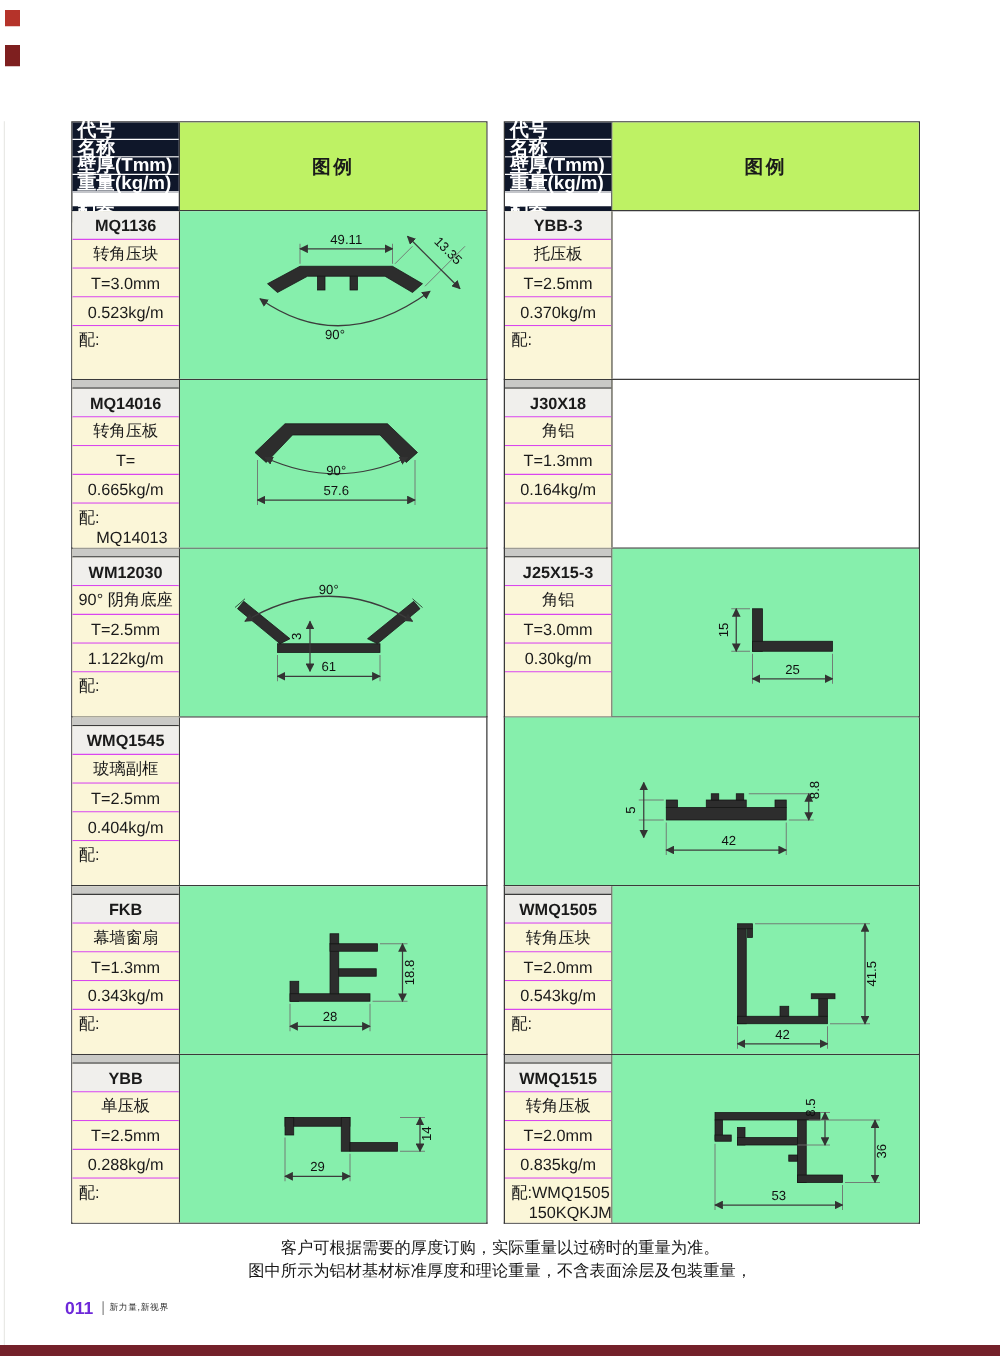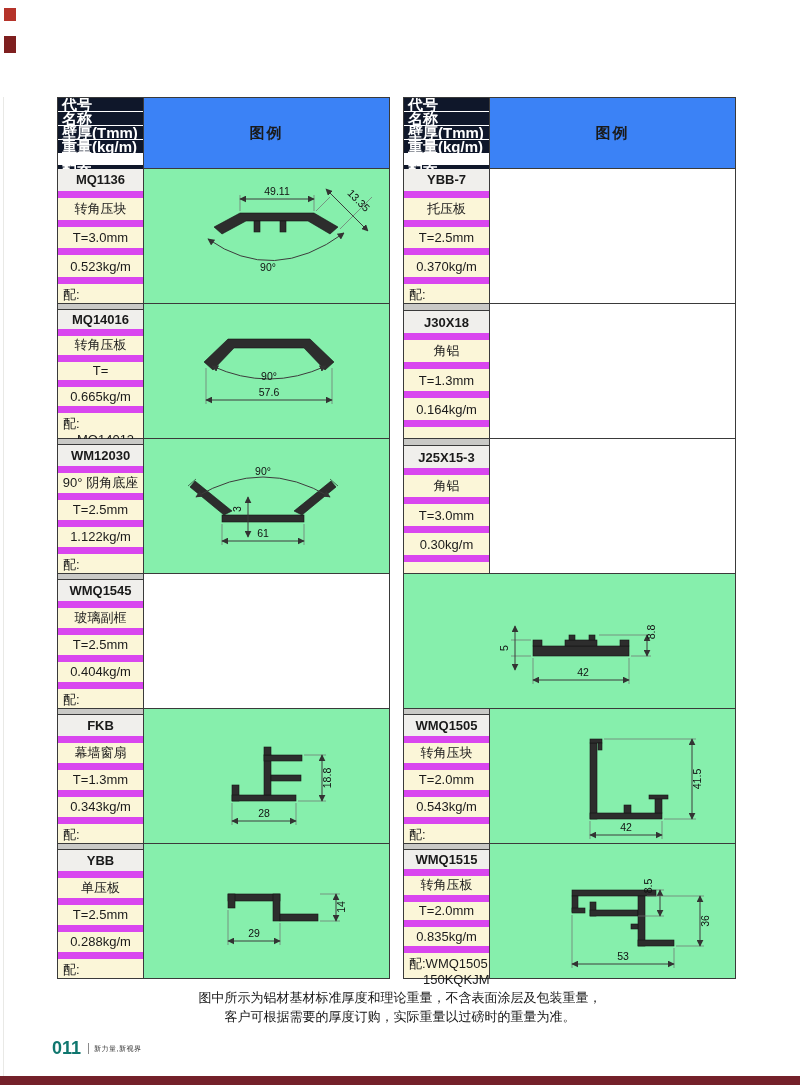--- a/index.html
+++ b/index.html
@@ -12,44 +12,44 @@
   .bottom-bar{position:absolute;left:0;bottom:0;width:800px;height:9px;background:#74212a;}
 
   .tables{position:absolute;left:57px;top:97px;display:flex;gap:13px;}
   .col{width:333px;display:flex;flex-direction:column;}
 
   .hdr{display:flex;border:1px solid #3a3a3a;height:72px;box-sizing:border-box;}
   .hdr-labels{width:85px;border-right:1px solid #3a3a3a;display:flex;flex-direction:column;}
   .hr{height:13px;background:#0f172a;color:#fff;font-size:15px;font-weight:bold;
       line-height:13px;padding-left:4px;border-bottom:1px solid #fff;}
   .hr:last-child{border-bottom:none;flex:1;margin-top:11px;}
-  .hdr-legend{flex:1;background:#3b82f6;display:flex;align-items:center;justify-content:center;
+  .hdr-legend{flex:1;background:#bef264;display:flex;align-items:center;justify-content:center;
       font-size:15px;font-weight:bold;letter-spacing:2px;}
 
   .block{display:flex;height:135px;box-sizing:border-box;border:1px solid #3a3a3a;border-top:none;}
   .labels{width:85px;border-right:1px solid #3a3a3a;display:flex;flex-direction:column;background:#fbf6d8;}
   .sep{height:6px;background:#c9c9c6;border-bottom:1px solid #3a3a3a;}
-  .c{height:22px;border-bottom:7px solid #d946ef;display:flex;align-items:center;
+  .c{height:22px;border-bottom:1px solid #d946ef;display:flex;align-items:center;
      justify-content:center;font-size:13px;background:#fbf6d8;}
   .c.code{background:#f0efec;font-weight:bold;font-size:13px;}
   .c.match{flex:1;border-bottom:none;flex-direction:column;align-items:flex-start;
      justify-content:flex-start;padding:3px 0 0 5px;line-height:16px;}
   .c.match .ln2{padding-left:14px;}
   .diagram{flex:1;background:#86efac;position:relative;}
   .diagram svg{display:block;width:100%;height:100%;}
 
   .prof{fill:#2d2d2d;stroke:#151515;stroke-width:0.6;}
   .dim{stroke:#3c3c3c;stroke-width:1;fill:none;}
   .ext{stroke:#6e6e6e;stroke-width:0.7;fill:none;}
   .dt{font-size:10.5px;fill:#111;font-family:"Liberation Sans","DejaVu Sans",sans-serif;}
 
   .footer-note{position:absolute;left:0;top:988px;width:100%;text-align:center;
      font-size:13px;line-height:19px;color:#161616;}
   .page-footer{position:absolute;left:52px;top:1038px;display:flex;align-items:center;}
-  .page-num{font-size:18px;font-weight:bold;color:#0f766e;}
+  .page-num{font-size:14px;font-weight:bold;color:#6d28d9;}
   .footer-div{width:1px;height:11px;background:#8a8a8a;margin:0 5px 0 7px;}
   .tagline{font-size:7px;color:#333;letter-spacing:0.5px;}
 </style>
 </head>
 <body>
 
 <div class="page">
   <div class="spine-mark mark1"></div>
   <div class="spine-mark mark2"></div>
   <div class="edge-line"></div>
@@ -258,21 +258,21 @@
           <div class="hr">名称</div>
           <div class="hr">壁厚(Tmm)</div>
           <div class="hr">重量(kg/m)</div>
           <div class="hr">配套</div>
         </div>
         <div class="hdr-legend">图例</div>
       </div>
 
       <div class="block">
         <div class="labels">
-          <div class="c code">YBB-7</div>
+          <div class="c code">YBB-3</div>
           <div class="c">托压板</div>
           <div class="c">T=2.5mm</div>
           <div class="c">0.370kg/m</div>
           <div class="c match">
             <div>配:</div>
           </div>
         </div>
       </div>
 
       <div class="block">
@@ -287,20 +287,39 @@
       </div>
 
       <div class="block">
         <div class="labels">
           <div class="sep"></div>
           <div class="c code">J25X15-3</div>
           <div class="c">角铝</div>
           <div class="c">T=3.0mm</div>
           <div class="c">0.30kg/m</div>
           <div class="c match"></div>
+        </div>
+        <div class="diagram">
+          <svg viewBox="0 0 245 134">
+            <defs>
+                <marker id="b3" viewBox="0 0 10 10" refX="9" refY="5" markerWidth="7" markerHeight="7" orient="auto-start-reverse">
+                  <path d="M0,0L10,5L0,10z" fill="#333"></path>
+                </marker>
+              </defs>
+            <rect class="prof" x="112" y="48" width="8" height="34"></rect>
+            <rect class="prof" x="112" y="74" width="64" height="8"></rect>
+            <line class="ext" x1="110" y1="48" x2="95" y2="48"></line>
+            <line class="ext" x1="110" y1="82" x2="95" y2="82"></line>
+            <line class="dim" x1="99" y1="48" x2="99" y2="82" marker-start="url(#b3)" marker-end="url(#b3)"></line>
+            <text class="dt" text-anchor="middle" transform="rotate(-90 92 65)" x="92" y="65">15</text>
+            <line class="ext" x1="112" y1="84" x2="112" y2="108"></line>
+            <line class="ext" x1="176" y1="84" x2="176" y2="108"></line>
+            <line class="dim" x1="112" y1="104" x2="176" y2="104" marker-start="url(#b3)" marker-end="url(#b3)"></line>
+            <text class="dt" x="144" y="100" text-anchor="middle">25</text>
+          </svg>
         </div>
       </div>
 
       <div class="block">
         <div class="diagram">
           <svg viewBox="0 0 245 134">
             <defs>
                 <marker id="b4" viewBox="0 0 10 10" refX="9" refY="5" markerWidth="7" markerHeight="7" orient="auto-start-reverse">
                   <path d="M0,0L10,5L0,10z" fill="#333"></path>
                 </marker>
@@ -403,22 +422,22 @@
             <line class="ext" x1="184" y1="104" x2="184" y2="124"></line>
             <line class="dim" x1="82" y1="120" x2="184" y2="120" marker-start="url(#b6)" marker-end="url(#b6)"></line>
             <text class="dt" x="133" y="116" text-anchor="middle">53</text>
           </svg>
         </div>
       </div>
     </div>
   </div>
 
   <div class="footer-note">
+    <div>客户可根据需要的厚度订购，实际重量以过磅时的重量为准。</div>
     <div>图中所示为铝材基材标准厚度和理论重量，不含表面涂层及包装重量，</div>
-    <div>客户可根据需要的厚度订购，实际重量以过磅时的重量为准。</div>
   </div>
 
   <div class="page-footer">
     <span class="page-num">011</span>
     <span class="footer-div"></span>
     <span class="tagline">新力量,新视界</span>
   </div>
 
   <div class="bottom-bar"></div>
 </div>

